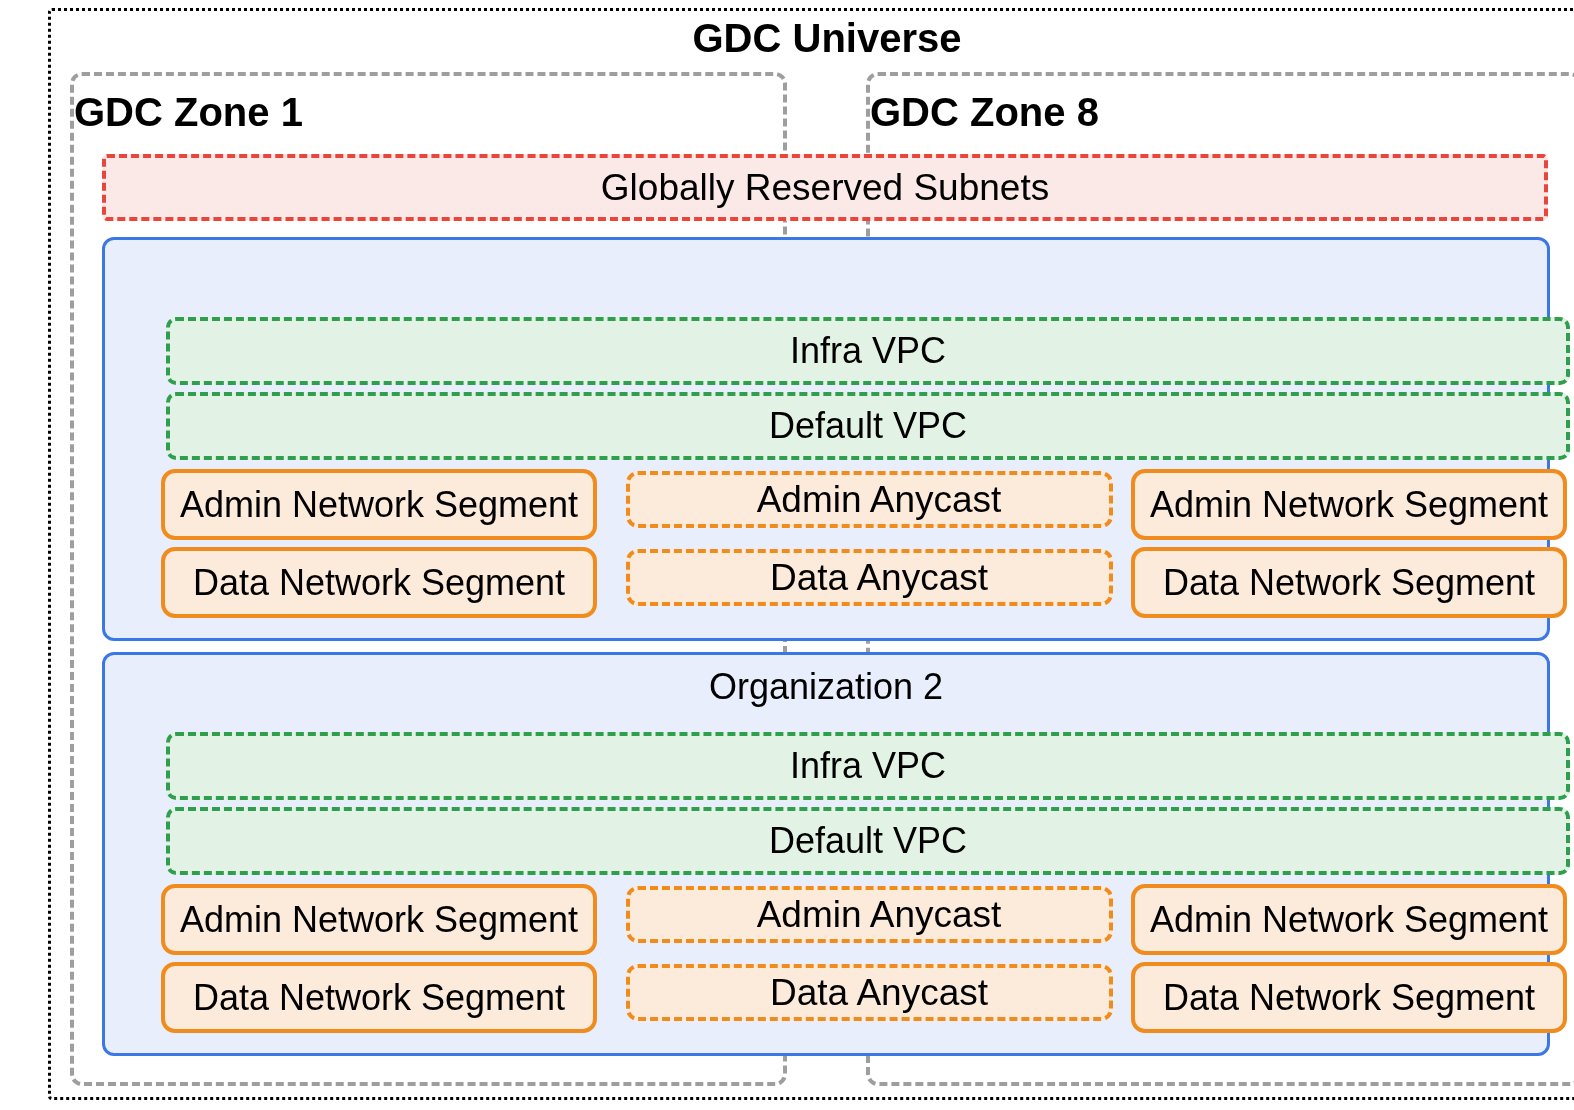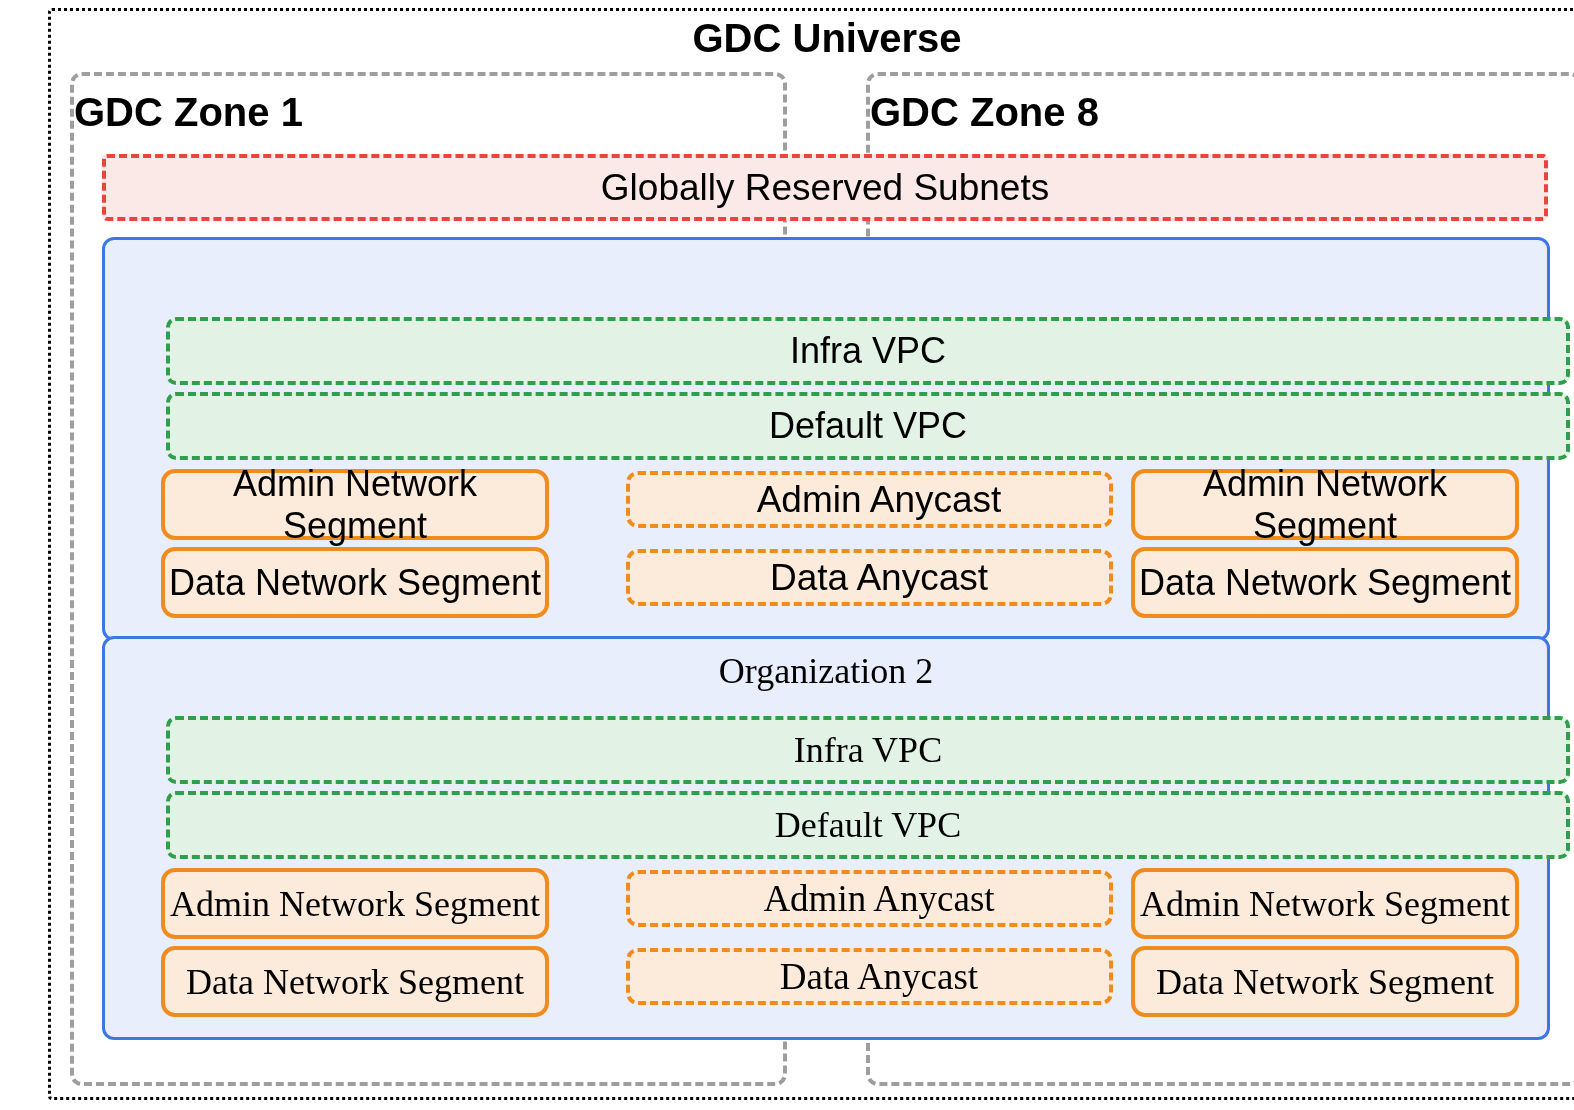--- a/index.html
+++ b/index.html
@@ -66,42 +66,42 @@
   }
   
   .org {
     left: 62px;
     width: 1448px; height: 404px;
     border: 3px solid var(--org-border, #3B78E5);
     border-radius: 12px;
     background: var(--org-fill, #E8EEFB);
   }
   .org-1 { top: 237px; }
-  .org-2 { top: 636px; font-family: Liberation Serif, serif; }
+  .org-2 { top: 652px; }
   .org-title {
     position: absolute;
     left: 0; top: 11px;
     width: 100%;
     text-align: center;
     font-size: 36px;
   }
   
   .vpc {
     left: 21px;
     width: 1404px; height: 68px;
     border: 4px dashed var(--vpc-border, #2F9E4D);
     border-radius: 10px;
     background: var(--vpc-fill, #E2F3E6);
     font-size: 36px;
   }
   .vpc-infra   { top: 77px; }
   .vpc-default { top: 152px; }
   
   .segment {
-    width: 388px; height: 71px;
+    width: 436px; height: 71px;
     border: 4px solid var(--segment-border, #F08C1E);
     border-radius: 14px;
     background: var(--segment-fill, #FCEADA);
     font-size: 36px;
   }
   .seg-left  { left: 16px; }
   .seg-right { left: 986px; }
   .row-admin { top: 229px; }
   .row-data  { top: 307px; }
   

